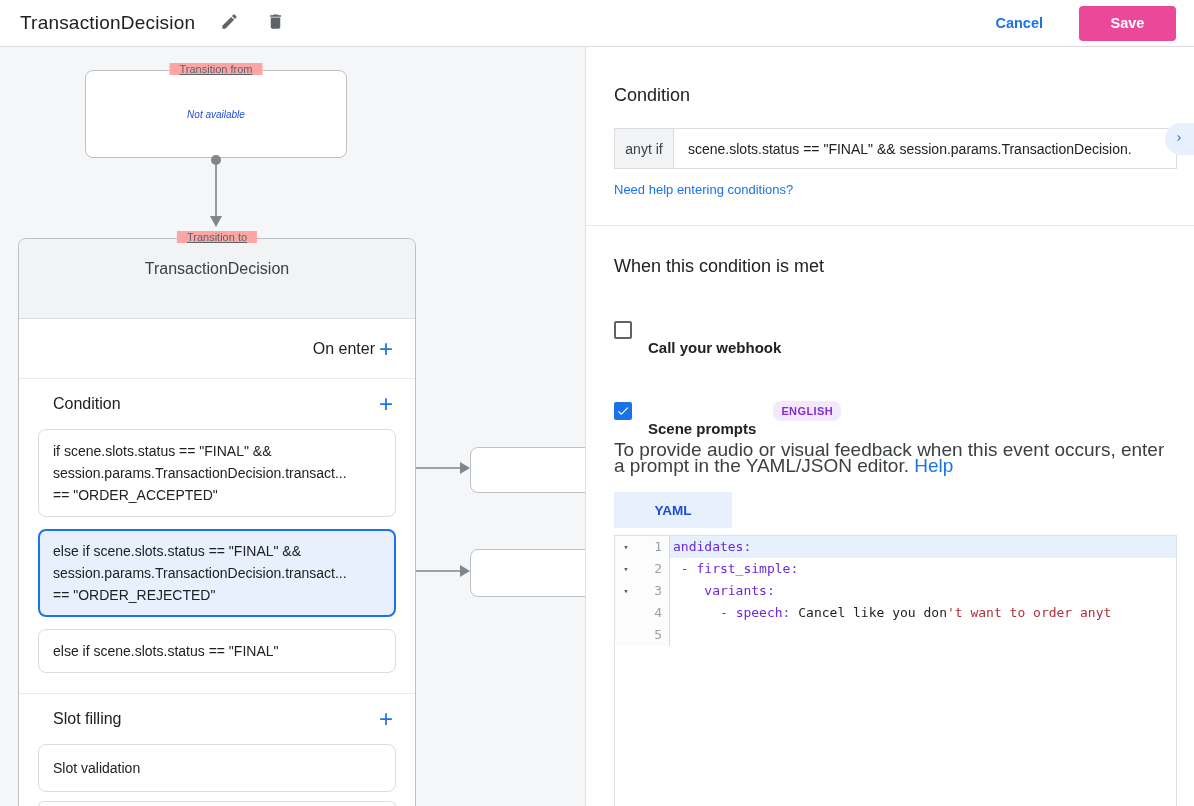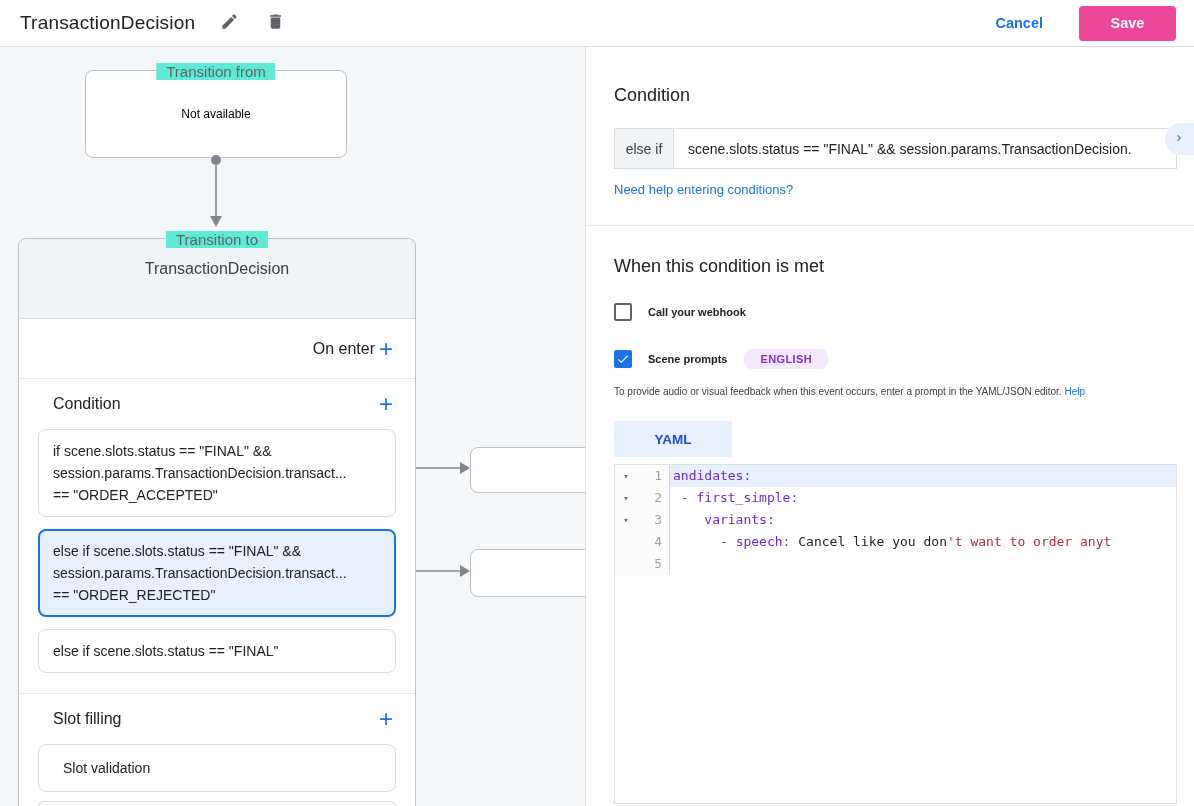--- a/index.html
+++ b/index.html
@@ -22,23 +22,23 @@
   
   .main { display:flex; height:759px; }
   .canvas { position:relative; width:585px; height:759px; background:#f5f6f8; overflow:hidden; }
   .panel { position:relative; flex:1; background:#fff; border-left:1px solid #e0e0e0;
     padding:0 17px 0 28px; overflow:hidden; }
 
   
   .from-box { position:absolute; left:85px; top:23px; width:262px; height:88px;
     background:#fff; border:1px solid #bdc1c6; border-radius:8px; }
   .fieldset-legend { position:absolute; top:-8px; left:50%; transform:translateX(-50%);
-    background:#5eead4; padding:0 10px; font-size:15px; color:#5f6368; white-space:nowrap; }
+    background:#fca5a5; padding:0 10px; font-size:11px; color:#5f6368; white-space:nowrap;text-decoration:underline; }
   .from-text { width:100%; height:100%; display:flex; align-items:center; justify-content:center;
-    font-size:12px; color:#000000; }
+    font-size:10px; color:#1d4ed8;font-style:italic; }
 
   .arrow-layer { position:absolute; left:0; top:0; width:585px; height:759px; pointer-events:none; }
 
   .target-box { position:absolute; left:470px; width:124px; background:#fff;
     border:1px solid #bdc1c6; border-radius:8px; }
 
   
   .to-card { position:absolute; left:18px; top:191px; width:398px; height:640px;
     background:#fff; border:1px solid #bdc1c6; border-radius:8px; }
   .to-header { background:#f1f3f4; border-bottom:1px solid #dadce0;
@@ -79,24 +79,24 @@
   .help-link { display:inline-block; margin-top:13px; font-size:13px; color:#1a73e8;
     text-decoration:none; cursor:pointer; }
   .panel-divider { border-top:1px solid #e8eaed; margin:27px -17px 0 -28px; }
 
   .panel-h2 { font-size:18px; color:#202124; margin-top:30px; }
   .check-row { display:flex; align-items:center; margin-top:26px; }
   .checkbox { width:18px; height:18px; border:2px solid #5f6368; border-radius:2px;
     background:#fff; cursor:pointer; flex:none; }
   .checkbox.checked { background:#1a73e8; border-color:#1a73e8;
     display:flex; align-items:center; justify-content:center; }
-  .check-label { font-size:11px; font-weight:700; color:#202124; margin-left:16px; cursor:pointer; }
+  .check-label { font-size:15px; font-weight:700; color:#202124; margin-left:16px; cursor:pointer;margin-top:36px; }
   .lang-badge { margin-left:17px; background:#f4e8fd; color:#8430ce; font-size:11px;
-    font-weight:700; letter-spacing:.4px; padding:4px 16px; border-radius:8px; }
-  .panel-desc { margin-top:12px; font-size:10px; line-height:22px; color:#3c4043; max-width:566px; }
+    font-weight:700; letter-spacing:.4px; padding:4px 8px; border-radius:8px; }
+  .panel-desc { margin-top:5px; font-size:19px; line-height:16px; color:#3c4043; max-width:566px; }
   .panel-desc a { color:#1a73e8; text-decoration:none; cursor:pointer; }
 
   
   .tabs { display:flex; margin-top:18px; }
   .tab { width:118px; height:36px; display:flex; align-items:center; justify-content:center;
     font-size:13.5px; font-weight:700; color:#5f6368; cursor:pointer; background:#fff; border:none;
     font-family:inherit; }
   .tab.active { background:#e8f0fe; color:#1d4ed8; }
 
   .editor { margin-top:7px; border:1px solid #e0e0e0; height:340px; background:#fff;
@@ -202,21 +202,21 @@
       </div>
 
       <div class="section-divider"></div>
 
       <div>
         <div class="section-label-row">
           <span class="card-row-label">Slot filling</span>
           <button class="plus-btn">+</button>
         </div>
         <div class="cards-wrap" style="padding-bottom:0" id="slot-cards">
-            <div class="cond-card" style="padding: 12px 24px;">
+            <div class="cond-card" style="padding: 12px 14px;">
               <div>Slot validation</div>
             </div>
           </div>
       </div>
 
       <div class="partial-card"></div>
     </div>
   </div>
 
   <div class="panel">
@@ -224,21 +224,21 @@
       <span>
         <svg width="12" height="12" viewBox="0 0 24 24">
             <path d="M8.59 16.59 13.17 12 8.59 7.41 10 6l6 6-6 6z" fill="#1a73e8"></path>
           </svg>
       </span>
     </button>
 
     <div class="panel-h1">Condition</div>
 
     <div class="cond-row">
-      <div class="cond-prefix">else if</div>
+      <div class="cond-prefix">anyt if</div>
       <div class="cond-input">scene.slots.status == "FINAL" &amp;&amp; session.params.TransactionDecision.</div>
     </div>
 
     <a class="help-link">Need help entering conditions?</a>
 
     <div class="panel-divider"></div>
 
     <div class="panel-h2">When this condition is met</div>
 
     <div class="check-row">

